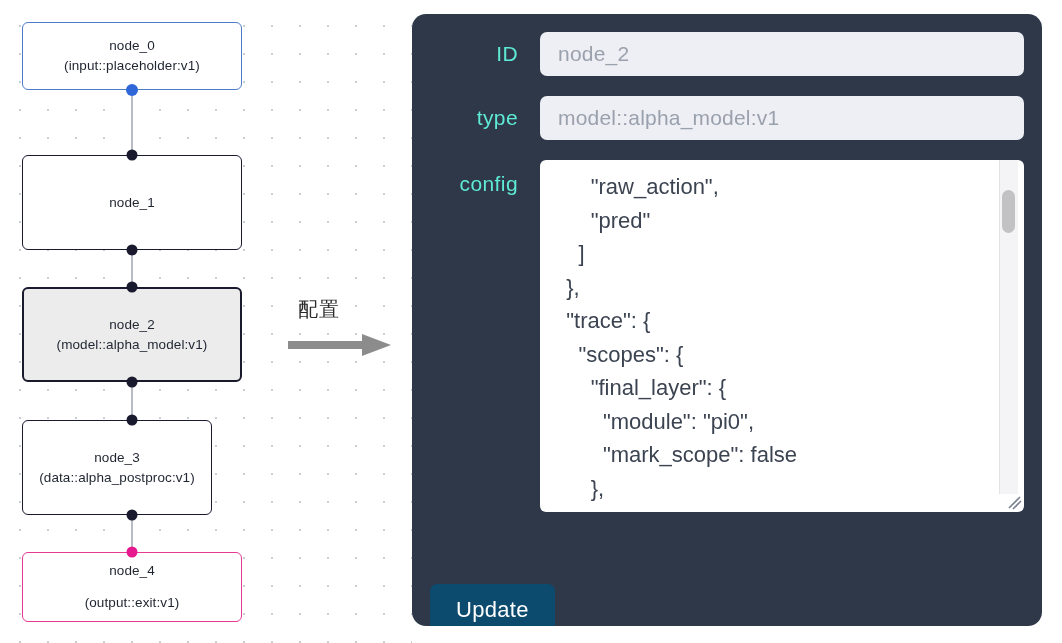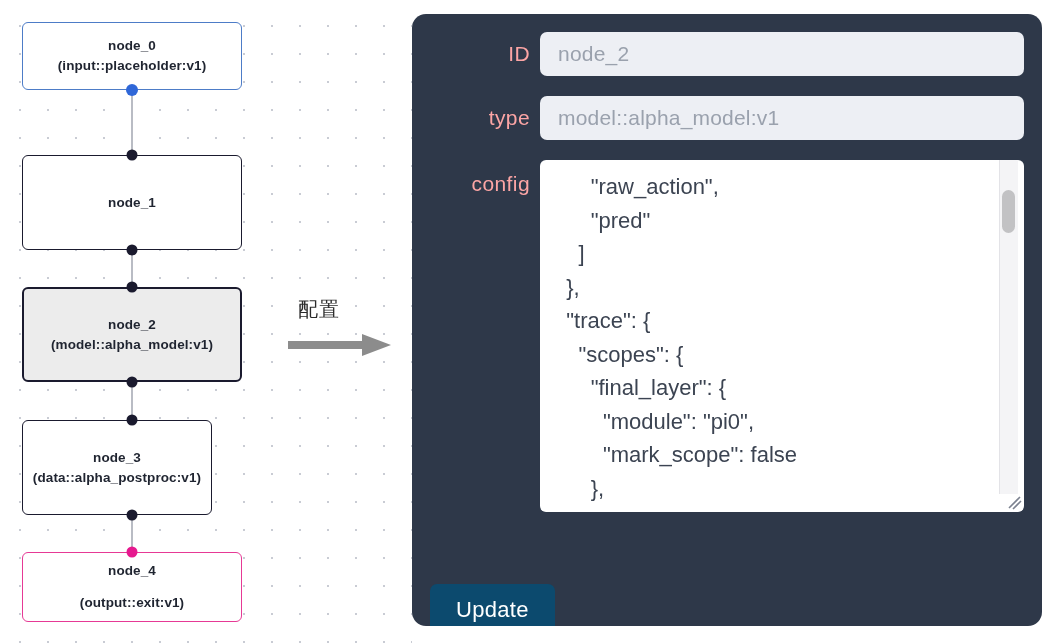--- a/index.html
+++ b/index.html
@@ -30,21 +30,20 @@
     display:flex;
     flex-direction:column;
     align-items:center;
     justify-content:center;
     text-align:center;
     color:#1f2430;
     font-size:13.5px;
     line-height:20px;
     letter-spacing:.1px;
     padding:0 8px;
-    font-weight:bold;
   }
   .node.first{ border-color:#4d7cc7; border-width:1.4px; }
   .node.selected{ background:#ececec; border-color:#1a1a2e; border-width:2px; }
   .node.last{ border-color:#e63995; border-width:1.6px; }
 
   .handle{
     position:absolute;
     width:11px;height:11px;border-radius:50%;
     background:#1a1a2e;
     left:50%; transform:translate(-50%,-50%);
@@ -79,23 +78,23 @@
     width:630px; height:612px;
     background:#2e3849;
     border-radius:14px;
     box-sizing:border-box;
     padding:18px 18px 0 18px;
     overflow:hidden;
   }
   .field-row{ display:flex; align-items:center; margin-bottom:20px; }
   .field-label{
     width:110px; flex:0 0 110px;
-    text-align:right; padding-right:10px;
-    box-sizing:border-box;
-    color:#fca5a5; font-size:21px; letter-spacing:.4px;
+    text-align:right; padding-right:22px;
+    box-sizing:border-box;
+    color:#5eead4; font-size:21px; letter-spacing:.4px;
   }
   .field-input{
     flex:1 1 auto;
     background:#edeff4;
     border:none; border-radius:7px;
     height:44px;
     box-sizing:border-box;
     padding:0 18px;
     font-size:21px; color:#9aa1ad;
     font-family:"Liberation Sans","DejaVu Sans",sans-serif;

